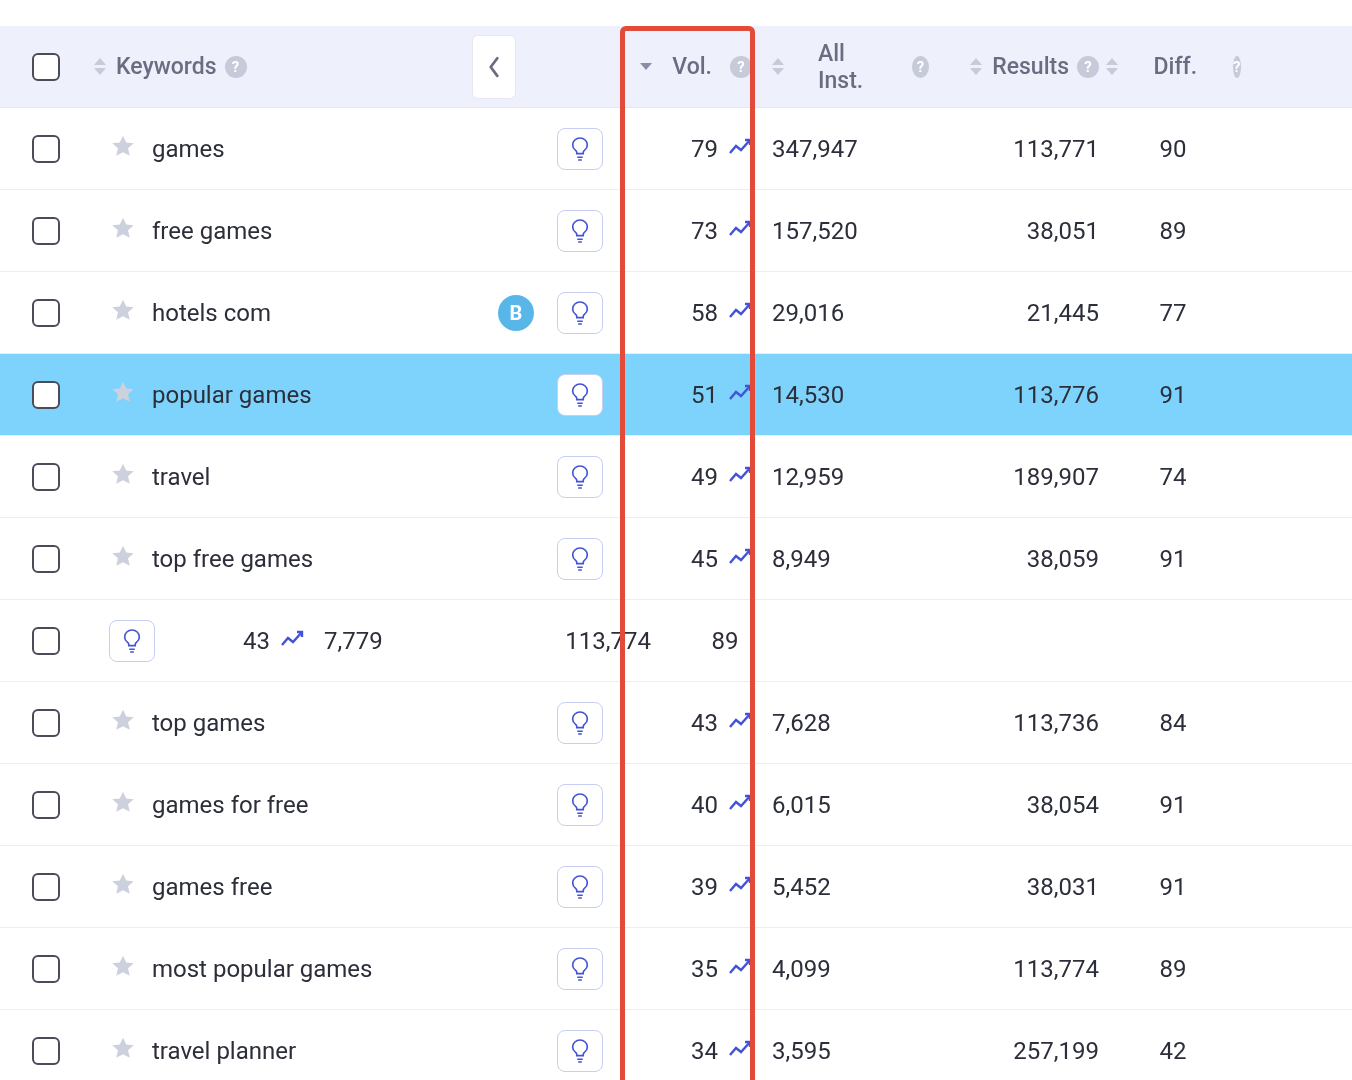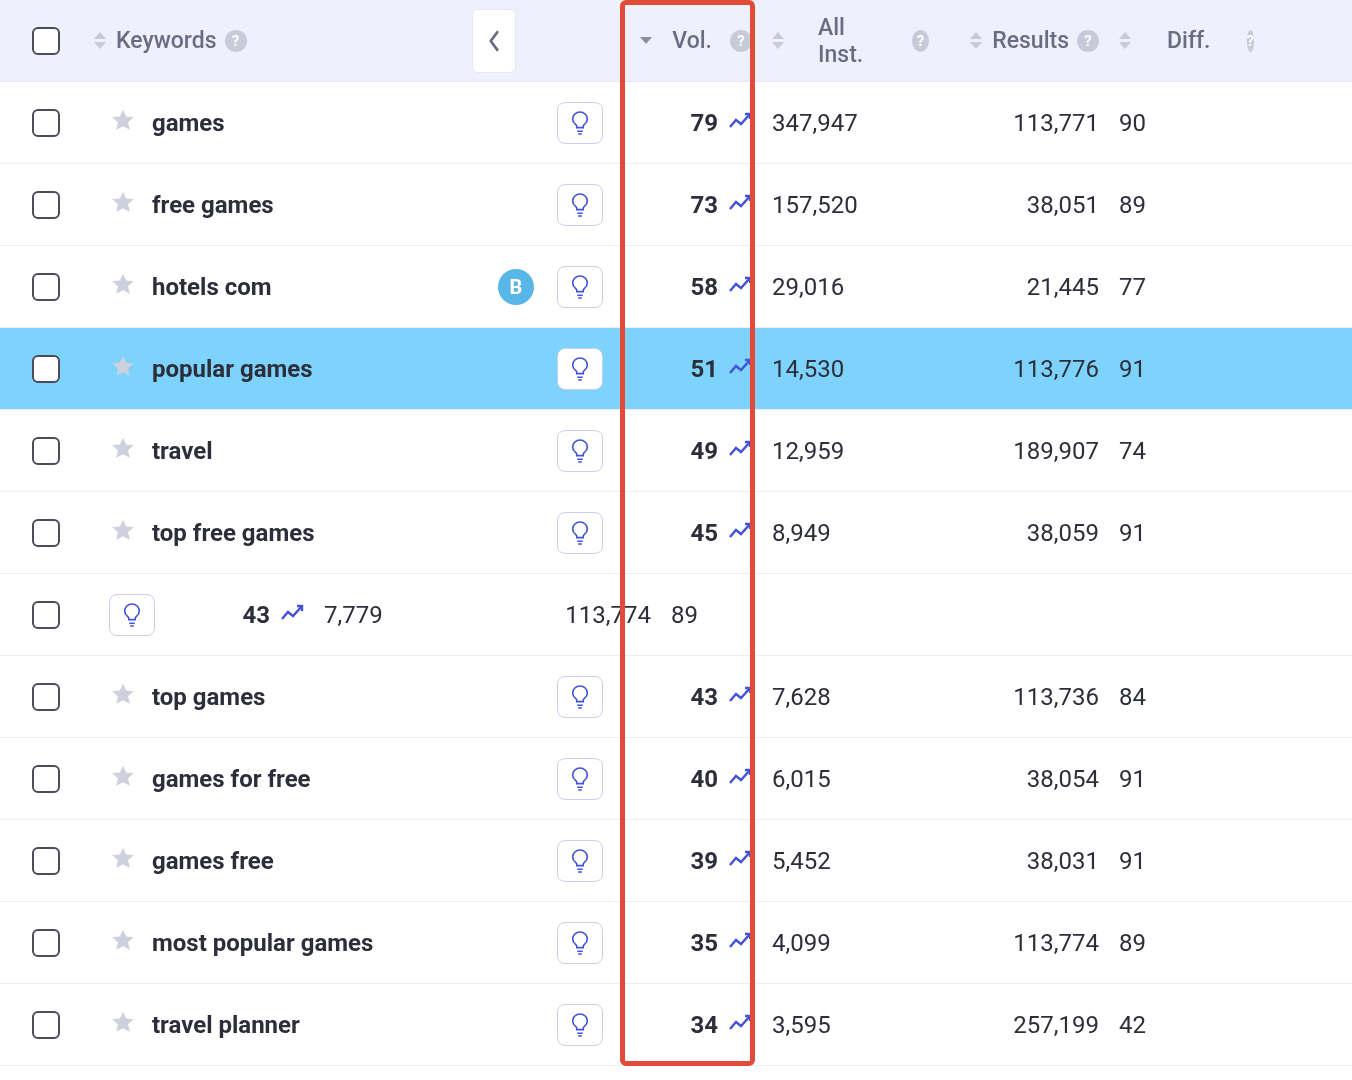--- a/index.html
+++ b/index.html
@@ -14,30 +14,31 @@
   }
   .thead {
     display: flex;
     align-items: center;
     height: 82px;
     background: #eef1fb;
     border-bottom: 1px solid #e6e8f0;
     font-size: 23px;
     color: #6a6d82;
     font-weight: 500;
+    margin-top: 26px;
   }
   .th { display: flex; align-items: center; justify-content: flex-end; padding-right: 24px; }
   .th.keywords { justify-content: flex-start; padding-left: 2px; }
   .col-check { width: 92px; display:flex; align-items:center; justify-content:center; }
   .col-keyword { width: 448px; display:flex; align-items:center; padding-left: 18px; }
   .col-bulb { width: 80px; display:flex; align-items:center; justify-content:center; }
   .col-vol { width: 152px; display:flex; align-items:center; justify-content:flex-end; padding-right: 20px; gap:10px; }
   .col-allinst { width: 177px; display:flex; align-items:center; padding-right: 20px; gap: 26px; }
   .col-results { width: 170px; display:flex; align-items:center; justify-content:flex-end; padding-right: 20px; }
-  .col-diff { width: 128px; display:flex; align-items:center; justify-content:flex-start; padding-right: 20px; gap: 28px; }
+  .col-diff { width: 128px; display:flex; align-items:center; justify-content:center; padding-right: 20px; gap: 28px; }
 
   .sort-icon {
     width: 14px; height: 18px; display:inline-flex; flex-direction:column; justify-content:center; gap:3px; margin-right:8px;
   }
   .sort-icon .tri-up { width:0;height:0;border-left:6px solid transparent;border-right:6px solid transparent;border-bottom:7px solid #c7cad9; }
   .sort-icon .tri-down { width:0;height:0;border-left:6px solid transparent;border-right:6px solid transparent;border-top:7px solid #c7cad9; }
   .sort-icon.desc .tri-down { border-top-color:#8a8ea5; }
   .sort-icon.desc { gap:0; }
 
   .help-icon {
@@ -65,32 +66,32 @@
     display:flex; align-items:center; height:82px;
     border-bottom:1px solid #eceef5;
     font-size:24px;
     color:#2c2e3a;
   }
   .row.shade { background:#7dd3fc; }
   .checkbox {
     width:28px;height:28px;border:2.5px solid #4a4c59;border-radius:6px;background:#fff;
   }
   .star-icon svg { width:26px;height:26px; fill:#cdd0dd; }
-  .kw-text { margin-left:16px; font-weight:700; color:#2c2e3a; }
+  .kw-text { margin-left:16px; font-weight:400; color:#2c2e3a; }
   .badge-b {
     width:36px;height:36px;border-radius:50%;background:#58b7e8;color:#fff;
     display:flex;align-items:center;justify-content:center;font-weight:700;font-size:20px;
     margin-left:auto; margin-right:6px;
   }
   .bulb-btn {
     width:46px;height:42px;border:1.5px solid #c8cdf2;border-radius:8px;background:#fff;
     display:flex;align-items:center;justify-content:center;
   }
   .bulb-btn svg { width:22px;height:26px; stroke:#4353d8; fill:none; stroke-width:1.8; }
-  .vol-val { font-weight:700; }
+  .vol-val { font-weight:400; }
   .trend-icon svg { width:24px;height:20px; stroke:#4353d8; fill:none; stroke-width:2.4; }
   .num { color:#2c2e3a; }
 </style>
 </head>
 <body>
 
 <div class="wrap">
 
   <div class="thead">
     <div class="col-check">

